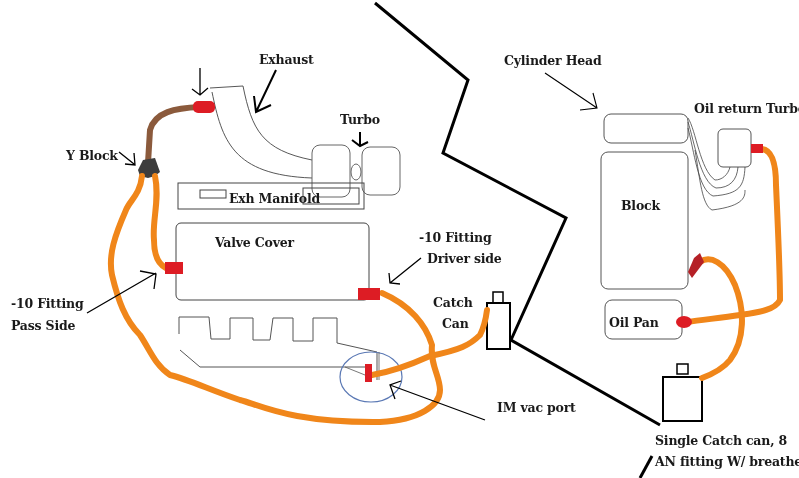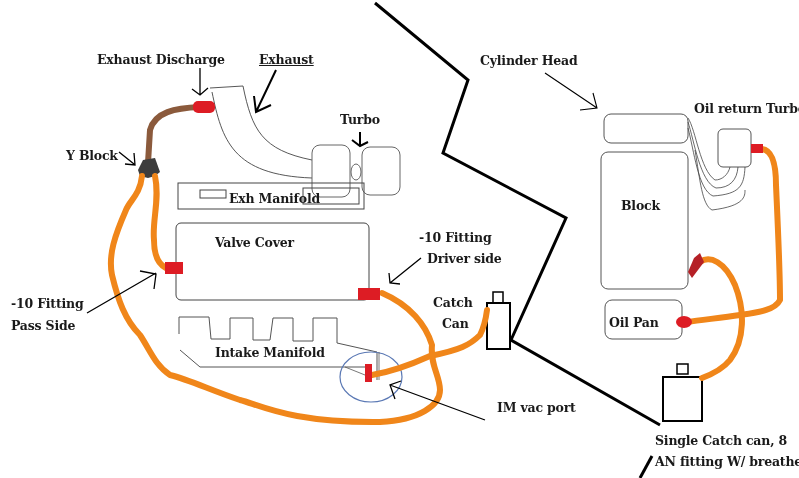--- a/index.html
+++ b/index.html
@@ -81,34 +81,32 @@
     <path d="M762,149 C770,150 776,160 776,185 C778,230 780,270 780,300 C775,310 760,312 740,315 C720,318 700,320 688,322"></path>
     <path d="M700,262 C710,255 725,262 735,285 C745,310 745,340 730,360 C722,370 710,375 702,378"></path>
   </g>
   <rect x="751" y="144" width="12" height="9" fill="#dd1c24"></rect>
   <path d="M694,258 L700,253 L704,262 L692,278 L688,272 Z" fill="#b52026"></path>
   <ellipse cx="684" cy="322" rx="8" ry="6" fill="#dd1c24"></ellipse>
 
   <path d="M545,73 L597,108 M580,110 L597,108 L593,93" fill="none" stroke="#000" stroke-width="1.1"></path>
 </svg>
 
-<div class="lbl" style="left:97px;top:52px;">Exhaust Discharge</div>
-<div class="lbl" style="left:259px;top:52px;text-decoration:underline;">Exhaust</div>
+<div class="lbl" style="left:259px;top:52px;">Exhaust</div>
 <div class="lbl" style="left:340px;top:112px;">Turbo</div>
 <div class="lbl" style="left:66px;top:148px;text-align:center;">Y Block</div>
 <div class="lbl" style="left:229px;top:191px;">Exh Manifold</div>
 <div class="lbl" style="left:215px;top:235px;text-align:center;">Valve Cover</div>
 <div class="lbl" style="left:11px;top:296px;">-10 Fitting</div>
 <div class="lbl" style="left:11px;top:318px;">Pass Side</div>
 <div class="lbl" style="left:419px;top:230px;">-10 Fitting</div>
 <div class="lbl" style="left:427px;top:251px;">Driver side</div>
 <div class="lbl" style="left:433px;top:295px;">Catch</div>
 <div class="lbl" style="left:433px;top:316px;margin-left:9px;">Can</div>
-<div class="lbl" style="left:215px;top:345px;">Intake Manifold</div>
 <div class="lbl" style="left:497px;top:400px;">IM vac port</div>
-<div class="lbl" style="left:480px;top:53px;text-align:center;">Cylinder Head</div>
+<div class="lbl" style="left:504px;top:53px;text-align:center;">Cylinder Head</div>
 <div class="lbl" style="left:694px;top:101px;">Oil return Turbo</div>
 <div class="lbl" style="left:621px;top:198px;">Block</div>
 <div class="lbl" style="left:609px;top:315px;">Oil Pan</div>
 <div class="lbl" style="left:655px;top:433px;">Single Catch can, 8</div>
 <div class="lbl" style="left:655px;top:454px;">AN fitting W/ breathe</div>
 
 </div>
 
 </body></html>

